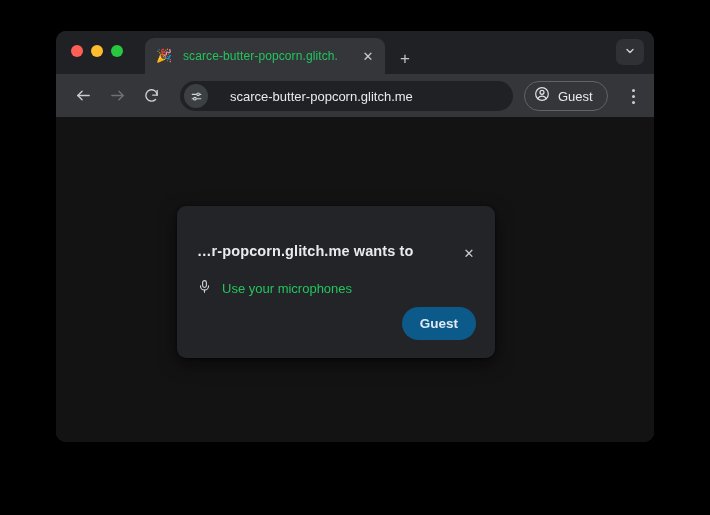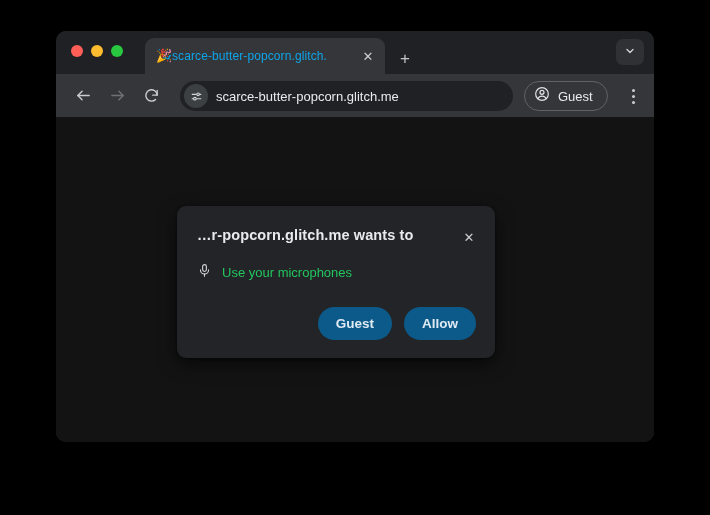--- a/index.html
+++ b/index.html
@@ -72,23 +72,23 @@
   .tab-favicon {
     width: 16px;
     height: 16px;
     font-size: 13px;
     line-height: 16px;
     text-align: center;
     flex: 0 0 auto;
   }
   .tab-title {
     flex: 1 1 auto;
-    margin-left: 0;
+    margin-left: 11px;
     font-size: 12px;
-    color: #0ea5e9;
+    color: #22c55e;
     white-space: nowrap;
     overflow: hidden;
     text-overflow: ellipsis;
     letter-spacing: 0.1px;
   }
   .tab-close {
     flex: 0 0 auto;
     width: 22px;
     height: 22px;
     margin-right: 6px;
@@ -165,21 +165,21 @@
     width: 24px;
     height: 24px;
     border-radius: 50%;
     background: #3c4043;
     display: flex;
     align-items: center;
     justify-content: center;
     flex: 0 0 auto;
   }
   .omnibox-url {
-    margin-left: 8px;
+    margin-left: 22px;
     font-size: 13px;
     color: #e8eaed;
     white-space: nowrap;
     overflow: hidden;
     text-overflow: ellipsis;
   }
 
   .guest-chip {
     position: absolute;
     left: 468px;
@@ -238,20 +238,21 @@
     border-radius: 9px;
     box-shadow: 0 6px 18px rgba(0,0,0,0.55), 0 1px 3px rgba(0,0,0,0.5);
     box-sizing: border-box;
     overflow: hidden;
   }
   .dialog-header {
     position: relative;
     padding: 20px 16px 0 20px;
     display: flex;
     align-items: flex-start;
+    margin-top: 16px;
   }
   .dialog-title {
     flex: 1 1 auto;
     font-size: 14.5px;
     font-weight: bold;
     color: #e8eaed;
     line-height: 1.25;
     letter-spacing: 0.1px;
   }
   .dialog-close {
@@ -406,18 +407,17 @@
               <rect x="9" y="2.5" width="6" height="11" rx="3"></rect>
               <path d="M5.5 11a6.5 6.5 0 0 0 13 0"></path>
               <line x1="12" y1="17.5" x2="12" y2="21"></line>
             </svg>
           </span>
           <span class="dialog-permission-label">Use your microphones</span>
         </div>
 
         <div class="dialog-actions">
           <button class="dialog-btn">Guest</button>
-          <button class="dialog-btn">Allow</button>
         </div>
       </div>
     </div>
   </div>
 </div>
 
 </body></html>

